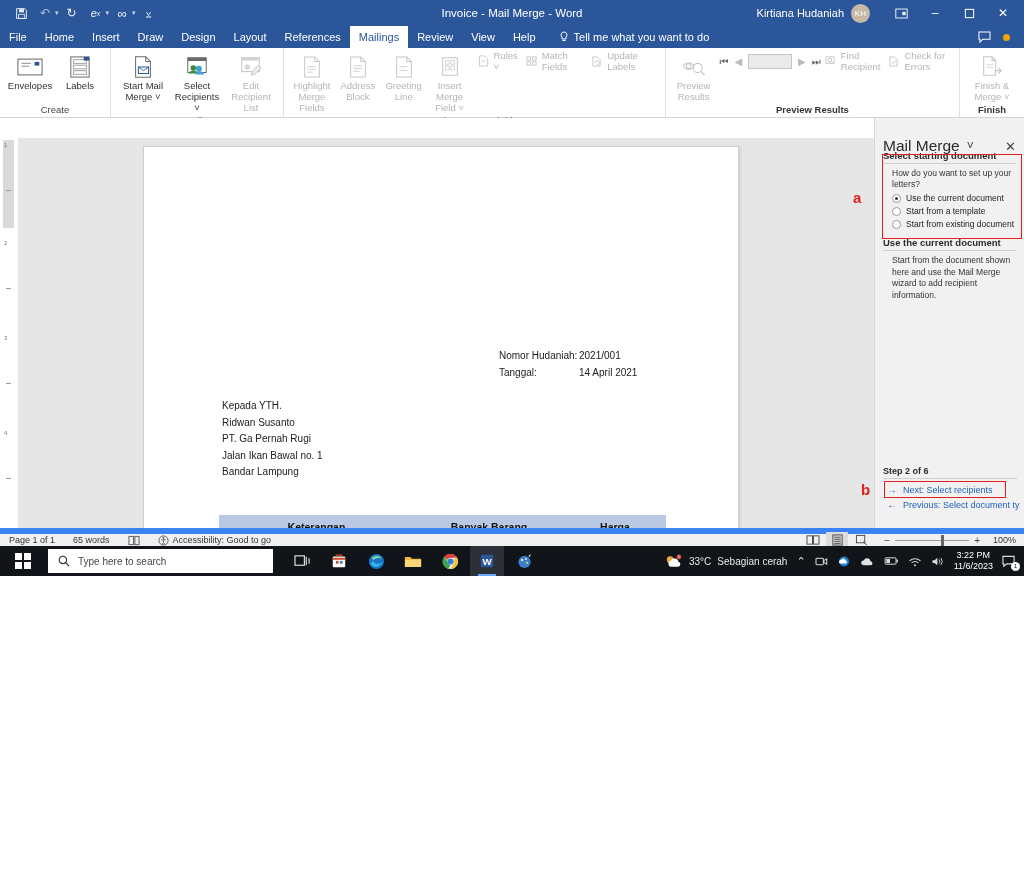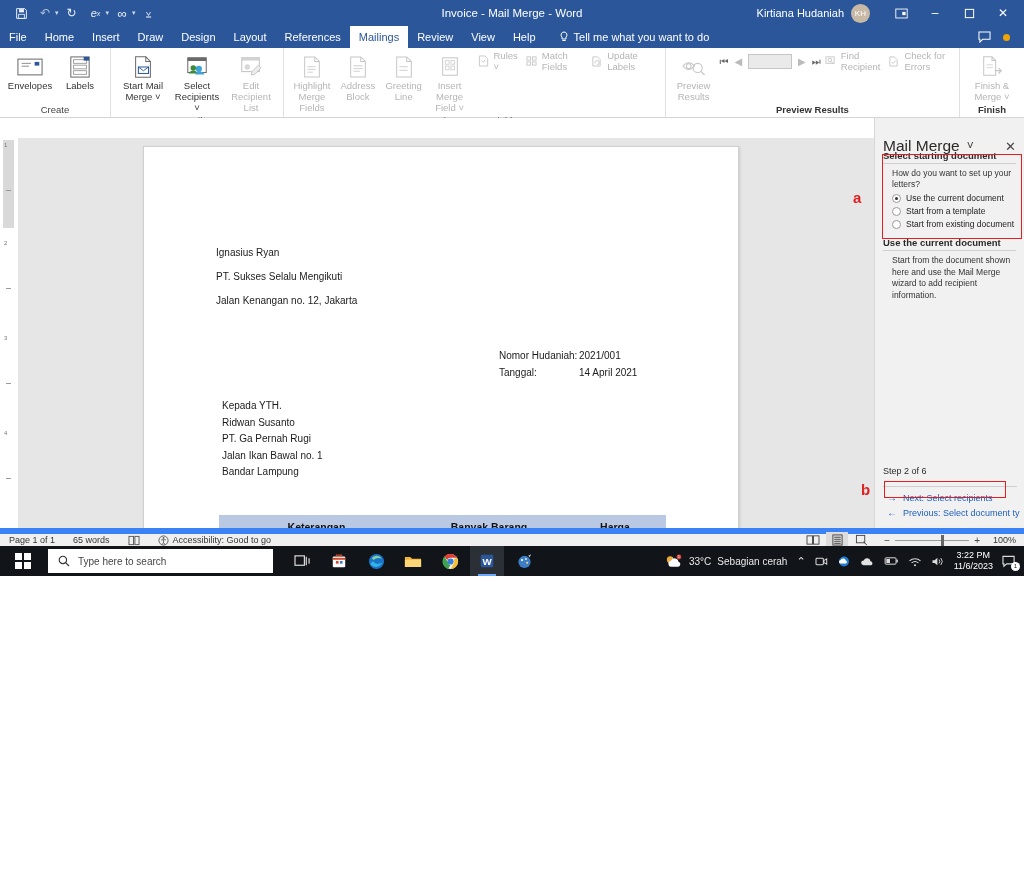--- a/index.html
+++ b/index.html
@@ -189,22 +189,22 @@
   .mark-b {
     position: absolute; left: 861px; top: 481px;
     font-size: 15px; font-weight: bold; color: #e02020;
   }
   .hl-box-b {
     position: absolute; left: 884px; top: 481px; width: 122px; height: 17px;
     border: 1.6px solid #e02020; pointer-events: none;
   }
   .step-area { position: absolute; left: 882px; top: 466px; width: 138px; }
   .step-label {
-    font-size: 9px; font-weight: normal; color: #2b2b2b;
-    border-bottom: 1px solid #cfcfcf; padding-bottom: 10px; margin-bottom: 3px;
+    font-size: 9px; font-weight: bold; color: #2b2b2b;
+    border-bottom: 1px solid #cfcfcf; padding-bottom: 2px; margin-bottom: 3px;
   }
   .step-link { display: flex; align-items: center; gap: 6px; height: 15px; padding-left: 4px; }
   .step-link .arrow { color: #1f5fbf; font-size: 10px; }
   .step-link .txt { font-size: 9px; color: #1f5fbf; white-space: nowrap; }
 
   
   .statusbar {
     position: absolute; left: 0; top: 528px; width: 1024px; height: 18px;
     background: #f0f0f0; border-top: 6px solid #3b82f6;
     display: flex; align-items: center; font-size: 9px; color: #333;
@@ -610,25 +610,20 @@
     <span class="vnum" style="top:290px">4</span>
     <span class="vtick" style="top:50px"></span>
       <span class="vtick" style="top:148px"></span>
     <span class="vtick" style="top:243px"></span>
       <span class="vtick" style="top:338px"></span>
   </div>
 
   <div class="canvas">
     <div class="page">
 
-      <div class="sender">
-        <div>Ignasius Ryan</div>
-        <div>PT. Sukses Selalu Mengikuti</div>
-        <div>Jalan Kenangan no. 12, Jakarta</div>
-      </div>
 
       <div class="inv-block">
         <div class="inv-row">
           <span class="k">Nomor Hudaniah:</span>
           <span class="v">2021/001</span>
         </div>
         <div class="inv-row">
           <span class="k">Tanggal:</span>
           <span class="v">14 April 2021</span>
         </div>

